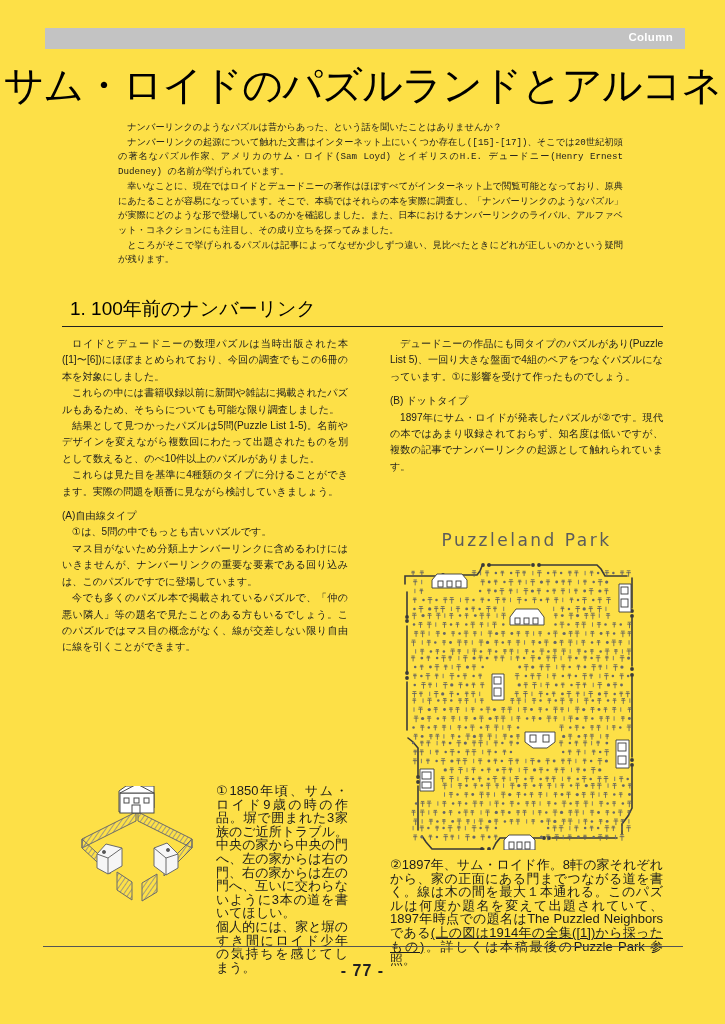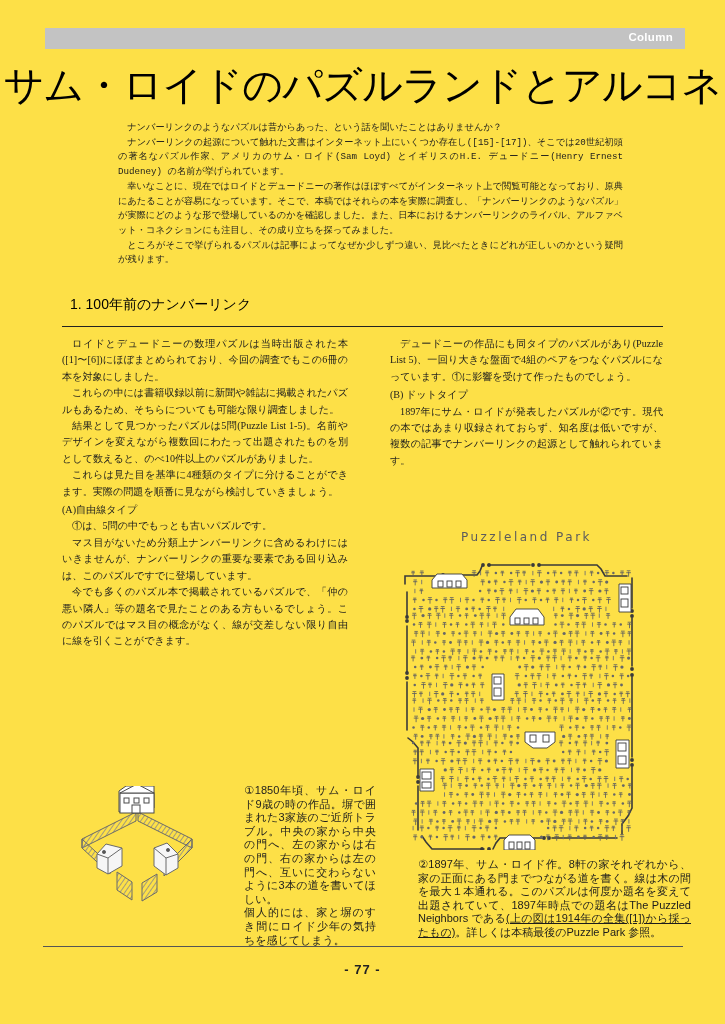--- a/index.html
+++ b/index.html
@@ -74,72 +74,71 @@
     margin: 0;
     text-indent: 1em;
   }
 
   
   .section-heading {
     position: absolute;
     left: 62px;
     top: 296px;
     width: 600px;
-    font-size: 14px;
+    font-size: 19px;
     color: #000;
     padding-left: 8px;
   }
   .section-rule {
     position: absolute;
     left: 62px;
     top: 326px;
     width: 601px;
     height: 1px;
     background: #222;
   }
 
   
   .col {
     position: absolute;
     font-size: 10.1px;
     line-height: 16.4px;
     color: #1c1c1c;
     text-align: justify;
-    font-family: Liberation Serif, serif;
   }
   .col p {
     margin: 0;
     text-indent: 1em;
   }
   .col p.noindent {
     text-indent: 0;
   }
   .col p.spacer-before {
-    margin-top: 2px;
+    margin-top: 8px;
   }
 
   .col-left {
     left: 62px;
     top: 336px;
     width: 286px;
   }
   .col-right {
     left: 390px;
     top: 336px;
     width: 273px;
   }
 
   
   .fig-park-title {
     position: absolute;
     left: 390px;
     top: 530px;
     width: 273px;
     text-align: center;
-    font-size: 12px;
+    font-size: 17px;
     letter-spacing: 2.5px;
     color: #5c5c5c;
     font-family: "DejaVu Sans", sans-serif;
   }
 
   .fig-park {
     position: absolute;
     left: 392px;
     top: 562px;
     width: 270px;
@@ -149,25 +148,24 @@
     position: absolute;
     left: 62px;
     top: 786px;
     width: 150px;
     height: 155px;
   }
 
   
   .caption {
     position: absolute;
-    font-size: 11px;
+    font-size: 13px;
     line-height: 13.6px;
     color: #1c1c1c;
     text-align: justify;
-    margin-left: 28px;
   }
   .caption p { margin: 0; }
   .caption-left {
     left: 216px;
     top: 784px;
     width: 132px;
   }
   .caption-right {
     left: 390px;
     top: 858px;
@@ -182,21 +180,21 @@
     width: 640px;
     height: 1px;
     background: #555;
   }
   .page-number {
     position: absolute;
     left: 0;
     top: 962px;
     width: 725px;
     text-align: center;
-    font-size: 13px;
+    font-size: 16px;
     font-weight: bold;
     color: #222;
     letter-spacing: 1px;
   }
 
   .underline-note { text-decoration: underline; }
 </style>
 </head>
 <body>
 

